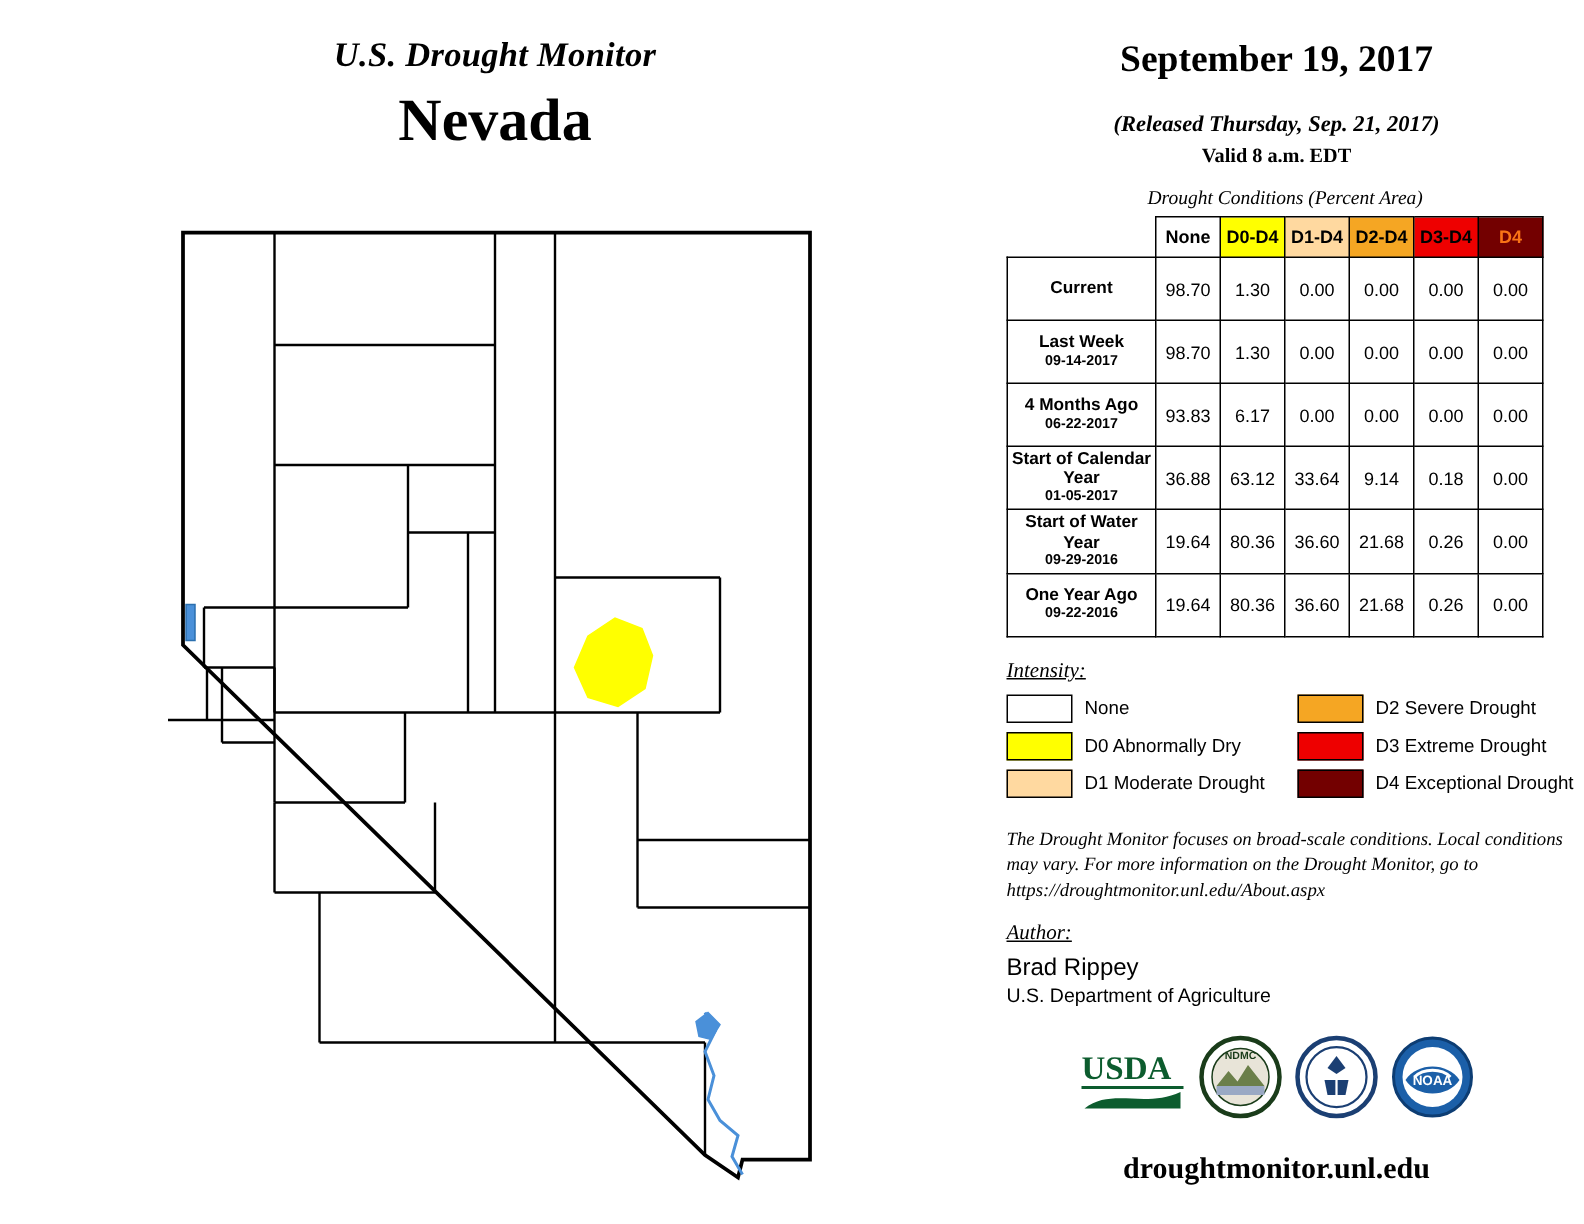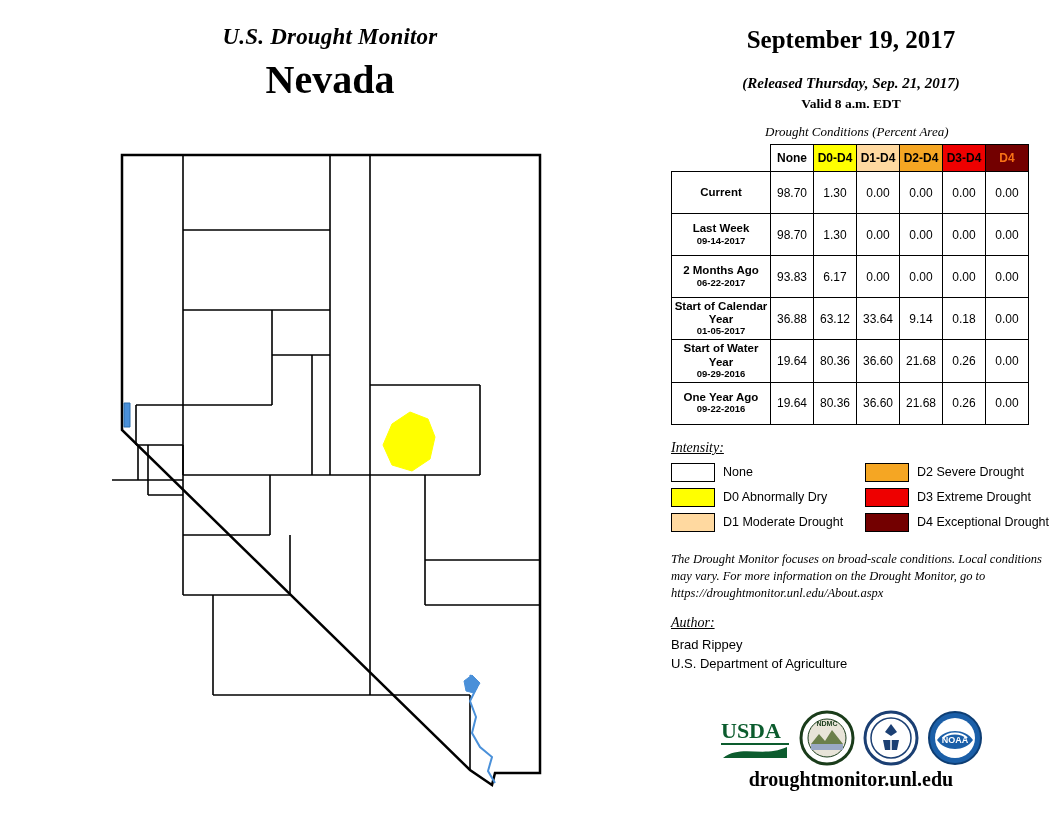--- a/index.html
+++ b/index.html
@@ -187,39 +187,38 @@
     top: 615px;
     font-family: "Liberation Serif", serif;
     font-style: italic;
     font-size: 14px;
     text-decoration: underline;
   }
   #author-name {
     position: absolute;
     left: 11px;
     top: 637px;
-    font-size: 13px;
+    font-size: 16px;
   }
   #author-org {
     position: absolute;
     left: 11px;
     top: 656px;
     font-size: 13px;
   }
 
   #logos {
     position: absolute;
     left: 0;
     top: 690px;
     width: 382px;
     display: flex;
     justify-content: center;
     align-items: center;
     gap: 8px;
-    margin-top: 20px;
   }
 
   #site-url {
     position: absolute;
     left: 0;
     top: 768px;
     width: 382px;
     text-align: center;
     font-family: "Liberation Serif", serif;
     font-weight: bold;
@@ -341,21 +340,21 @@
         </td>
         <td class="val">98.70</td>
         <td class="val">1.30</td>
         <td class="val">0.00</td>
         <td class="val">0.00</td>
         <td class="val">0.00</td>
         <td class="val">0.00</td>
       </tr>
       <tr>
         <td class="rowlabel">
-          <span>2 Months Ago</span>
+          <span>4 Months Ago</span>
           <span class="sub">06-22-2017</span>
         </td>
         <td class="val">93.83</td>
         <td class="val">6.17</td>
         <td class="val">0.00</td>
         <td class="val">0.00</td>
         <td class="val">0.00</td>
         <td class="val">0.00</td>
       </tr>
       <tr>

